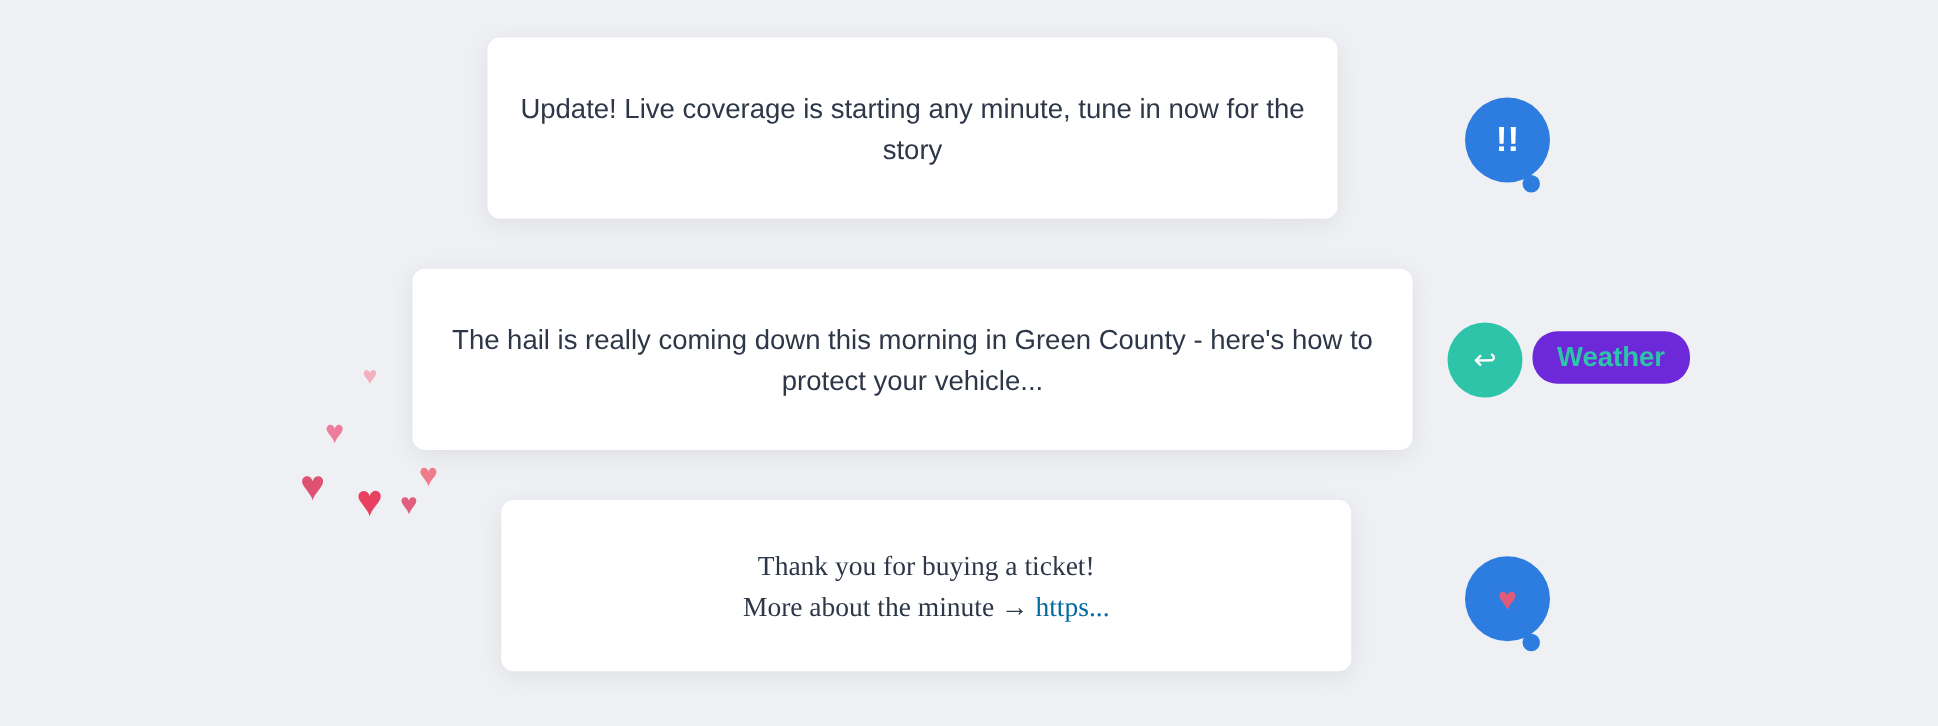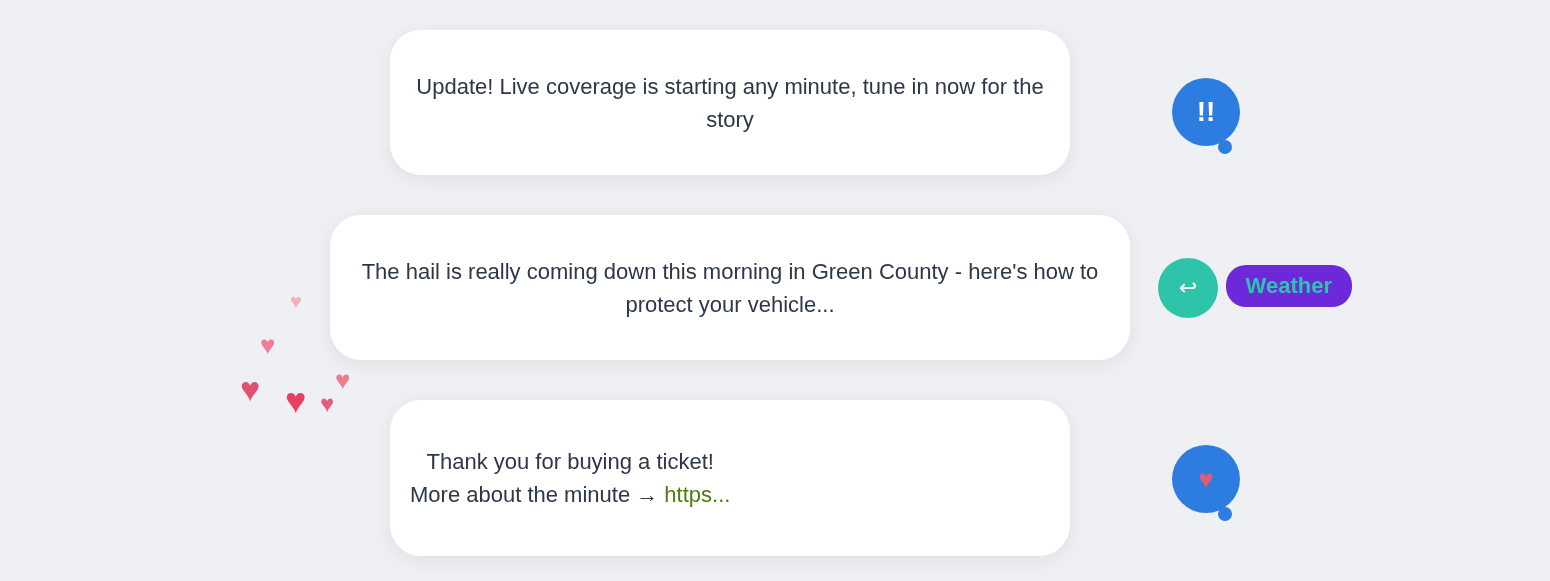--- a/index.html
+++ b/index.html
@@ -18,23 +18,24 @@
     .scene {
       position: relative;
       width: 1550px;
       height: 581px;
     }
 
     
     .notification-card {
       position: absolute;
       background: #ffffff;
-      border-radius: 31px;
+      border-radius: 10px;
       display: flex;
       align-items: center;
+      justify-content: center;
       box-shadow: 0 4px 20px rgba(0,0,0,0.07);
     }
 
     .card-text {
       font-size: 22px;
       color: #2d3748;
       text-align: center;
       line-height: 1.5;
       font-weight: 500;
       padding: 0 20px;
@@ -51,24 +52,25 @@
     
     .card-2 {
       left: 330px;
       top: 215px;
       width: 800px;
       height: 145px;
     }
 
     
     .card-3 {
-      left: 390px;
+      left: 401px;
       top: 400px;
       width: 680px;
-      height: 156px;
+      height: 137px;
+      font-family: Liberation Serif, serif;
     }
 
     
     .icon-bubble {
       position: absolute;
       border-radius: 50%;
       display: flex;
       align-items: center;
       justify-content: center;
     }
@@ -146,21 +148,21 @@
       border-radius: 50%;
     }
 
     .heart-icon {
       color: #e05a7a;
       font-size: 26px;
     }
 
     
     .link-text {
-      color: #4d7c0f;
+      color: #0369a1;
       font-size: 22px;
       font-weight: 500;
     }
 
     
     .floating-hearts {
       position: absolute;
       left: 240px;
       top: 290px;
     }

